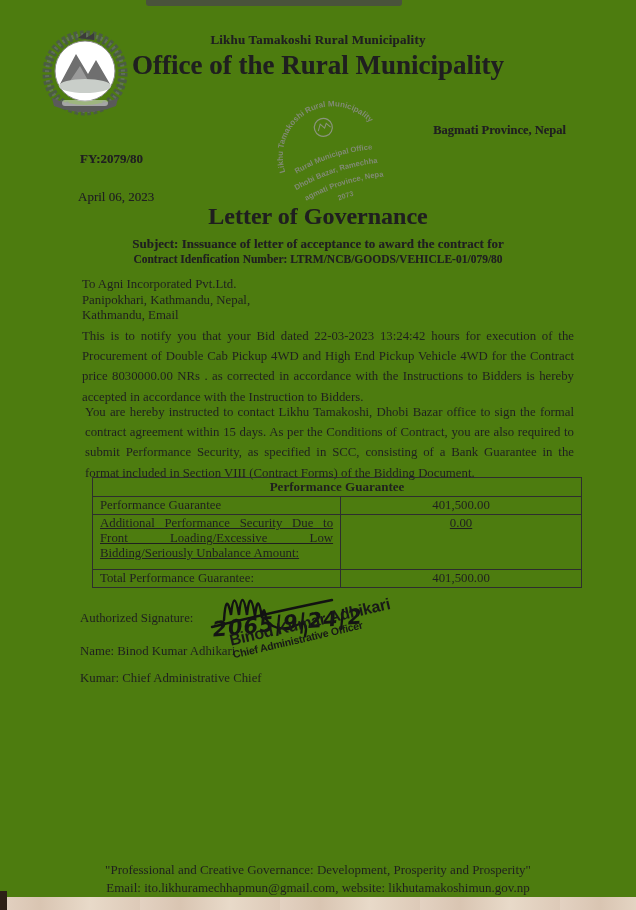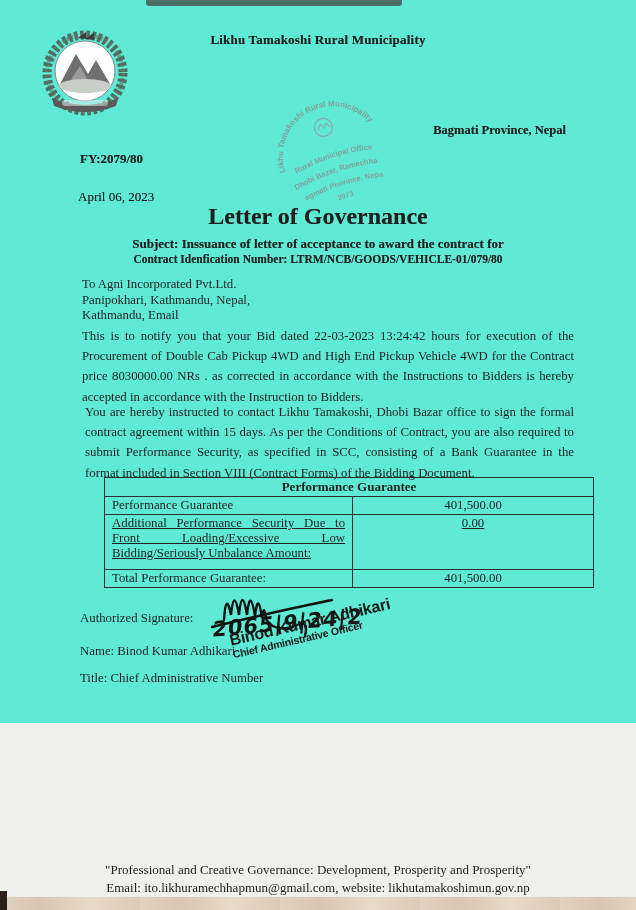--- a/index.html
+++ b/index.html
@@ -1,17 +1,17 @@
 <!DOCTYPE html>
 <html><head>
 <meta charset="utf-8">
 <style>
   html,body{margin:0;padding:0;}
   body{width:636px;height:910px;overflow:hidden;background:#efefed;}
-  .page{position:absolute;left:0;top:0;width:636px;height:723px;background:#5eead4;
+  .page{position:absolute;left:0;top:0;width:636px;height:910px;background:#4d7c0f;
         font-family:"Liberation Serif", serif;color:#1f1f1f;}
   .abs{position:absolute;}
   .ctr{left:0;right:0;text-align:center;}
   .scan-soft{text-shadow:0 0 0.5px rgba(50,50,50,.55);}
 
   .top-artifact{left:146px;top:0;width:256px;height:6px;background:rgba(72,72,72,.78);
                 border-radius:0 0 3px 3px;filter:blur(0.6px);}
 
   .org1{top:32px;font-size:13px;font-weight:bold;letter-spacing:.2px;}
   .org2{top:50px;font-size:27px;font-weight:bold;}
@@ -22,21 +22,21 @@
 
   .title{top:203px;font-size:24px;font-weight:bold;}
   .subject{top:236px;font-size:13px;font-weight:bold;}
   .contract-id{top:253px;font-size:11.5px;font-weight:bold;}
 
   .recipient{left:82px;top:277px;font-size:12.8px;line-height:1.22;}
   .para{font-size:12.8px;line-height:1.58;text-align:justify;}
   .para1{left:82px;top:326px;width:492px;}
   .para2{left:85px;top:402px;width:489px;}
 
-  table.pg{position:absolute;left:104px;top:477px;width:490px;border-collapse:collapse;
+  table.pg{position:absolute;left:92px;top:477px;width:490px;border-collapse:collapse;
            font-size:12.8px;}
   table.pg th, table.pg td{border:1px solid #2e2e2e;padding:1px 7px;vertical-align:top;}
   table.pg th{font-size:13px;text-align:center;font-weight:bold;padding:1px 4px;}
   td.lbl{width:238px;text-align:justify;}
   td.val{width:232px;text-align:center;}
   tr.tall td{height:52px;text-decoration:underline;}
 
   .sig-label{left:80px;top:611px;font-size:12.8px;}
   .sig-svg{left:202px;top:574px;}
   .hand-date{left:212px;top:611px;font-family:"DejaVu Sans",sans-serif;font-weight:bold;
@@ -71,20 +71,21 @@
     <circle cx="47" cy="45" r="30" fill="#ffffff" stroke="#888" stroke-width="1"></circle>
     <polygon points="22,58 38,28 50,48 58,34 72,58" fill="#6f6f6f"></polygon>
     <polygon points="30,58 42,40 52,58" fill="#9a9a9a"></polygon>
     <ellipse cx="47" cy="60" rx="26" ry="7" fill="#c9cec9"></ellipse>
     <path d="M40,12 l8,-6 v6 l8,-5 v7 z" fill="#3c3c3c"></path>
     <path d="M14,72 Q47,86 80,72 L78,80 Q47,92 16,80 Z" fill="#5a5a5a"></path>
     <rect x="24" y="74" width="46" height="6" rx="3" fill="#efefef" opacity=".5"></rect>
   </svg>
 
   <div class="abs ctr org1 scan-soft">Likhu Tamakoshi Rural Municipality</div>
+  <div class="abs ctr org2 scan-soft">Office of the Rural Municipality</div>
   <div class="abs province scan-soft">Bagmati Province, Nepal</div>
   <div class="abs fy scan-soft">FY:2079/80</div>
   <div class="abs date scan-soft">April 06, 2023</div>
 
   <svg class="abs stamp-svg" width="132" height="118" viewBox="0 0 132 118">
     <g transform="rotate(-18 66 60)" fill="#8e8e8e" font-family="Liberation Sans, sans-serif" font-weight="bold">
       <defs>
         <path id="arc-outer" d="M20,82 A50,50 0 1 1 112,82" fill="none"></path>
         <path id="arc-l1" d="M26,68 Q66,59 106,68" fill="none"></path>
         <path id="arc-l2" d="M23,83 Q66,74 109,83" fill="none"></path>
@@ -139,21 +140,21 @@
   <svg class="abs sig-svg" width="180" height="78" viewBox="0 0 180 78">
     <g fill="none" stroke="#121212" stroke-width="2.4" stroke-linecap="round">
       <path d="M22,46 Q24,16 29,41 Q32,12 37,41 Q40,11 45,41 Q48,12 53,42 Q56,16 60,44 Q62,28 64,45"></path>
       <path d="M10,53 Q62,40 130,26"></path>
       <path d="M64,45 Q73,60 95,51 Q107,45 103,62"></path>
     </g>
   </svg>
   <div class="abs hand-date">2065|9|24|2</div>
 
   <div class="abs name-line">Name: Binod Kumar Adhikari</div>
-  <div class="abs title-line">Title: Chief Administrative Number</div>
+  <div class="abs title-line">Kumar: Chief Administrative Chief</div>
 
   <div class="abs officer-stamp">
     <div class="nm">Binod Kumar Adhikari</div>
     <div class="tt">Chief Administrative Officer</div>
   </div>
 
   <div class="abs ctr motto">"Professional and Creative Governance: Development, Prosperity and Prosperity"</div>
   <div class="abs ctr contact">Email: ito.likhuramechhapmun@gmail.com, website: likhutamakoshimun.gov.np</div>
 
   <div class="abs bottom-strip"></div>

